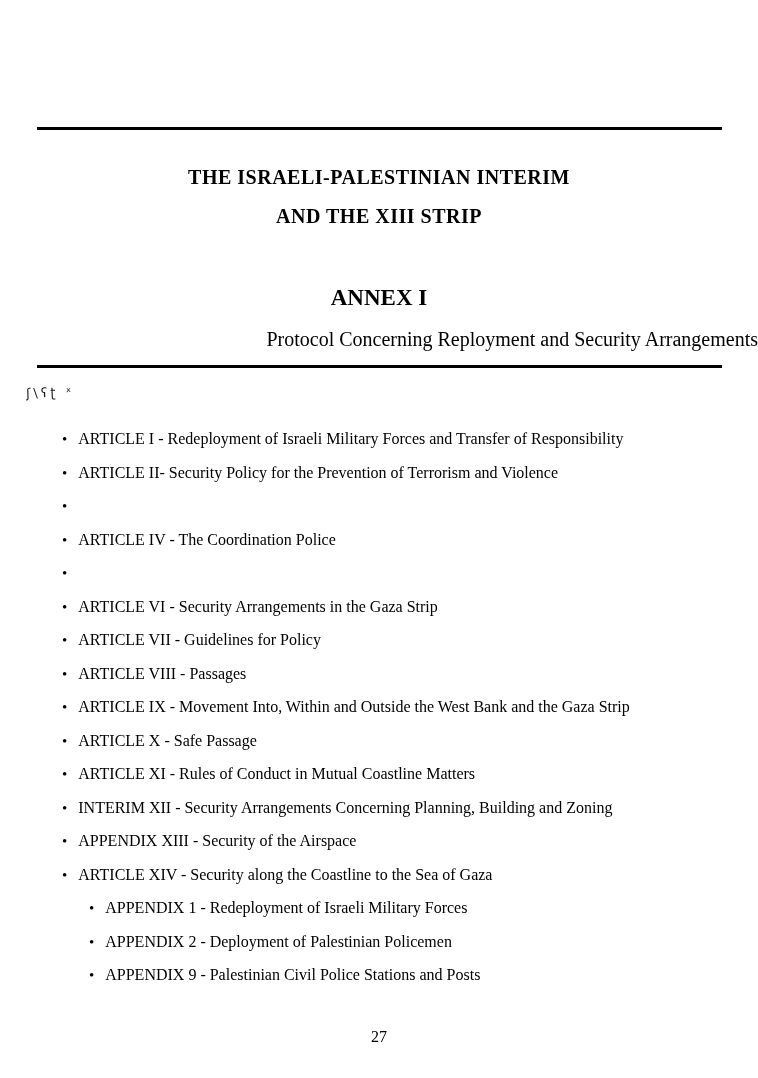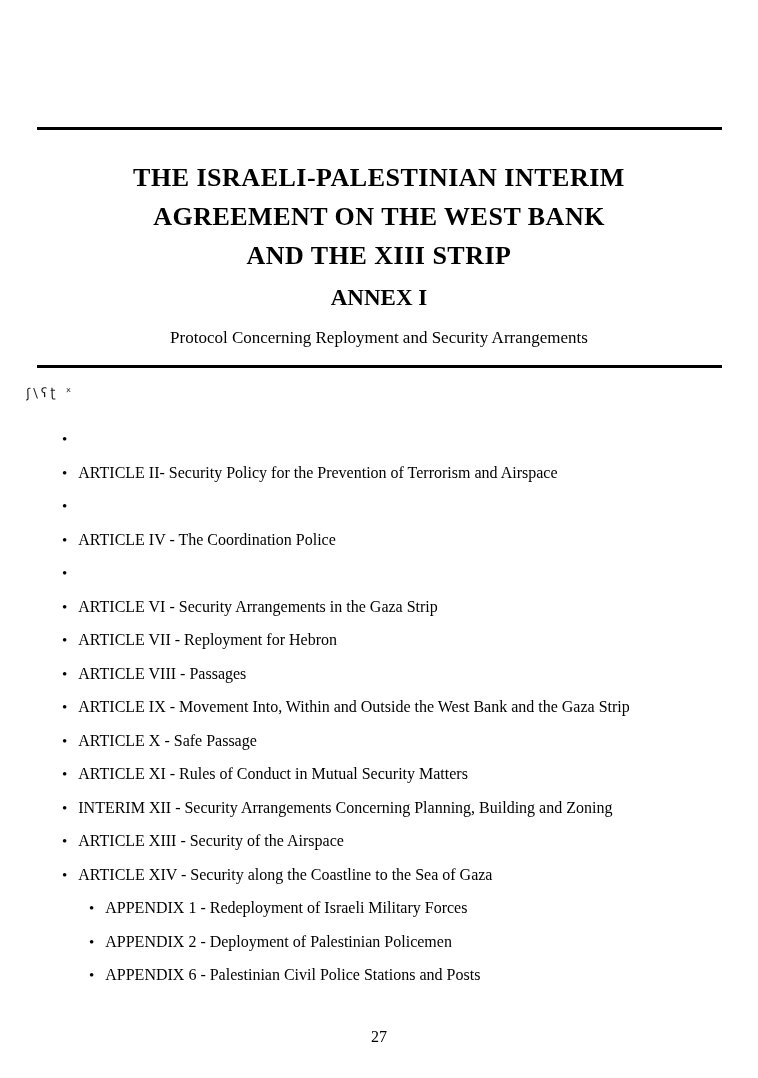--- a/index.html
+++ b/index.html
@@ -26,40 +26,40 @@
   .rule-mid { top: 365px; height: 3px; }
   .title-block {
     position: absolute;
     top: 158px;
     left: 0;
     width: 758px;
     text-align: center;
   }
   .title-line {
     font-weight: bold;
-    font-size: 26px;
+    font-size: 20px;
     line-height: 39px;
     letter-spacing: 0.5px;
   }
   .annex {
     position: absolute;
     top: 285px;
     left: 0;
     width: 758px;
     text-align: center;
     font-weight: bold;
     font-size: 23px;
   }
   .subtitle {
     position: absolute;
     top: 328px;
     left: 0;
     width: 758px;
-    text-align: center;
-    font-size: 17px;
+    text-align: right;
+    font-size: 20px;
   }
   .margin-mark {
     position: absolute;
     top: 385px;
     left: 26px;
     font-family: "DejaVu Sans", sans-serif;
     font-size: 13px;
     color: #1a1a1a;
     letter-spacing: 3px;
     transform: rotate(-2deg);
@@ -97,98 +97,98 @@
 </style>
 </head>
 <body>
 
 <div class="page">
 
   <div class="rule rule-top"></div>
 
   <div class="title-block">
     <div class="title-line">THE ISRAELI-PALESTINIAN INTERIM</div>
-    <div class="title-line">AGREEMENT ON THE WEST BANK</div>
     <div class="title-line">AND THE XIII STRIP</div>
   </div>
 
   <div class="annex">ANNEX I</div>
 
   <div class="subtitle">Protocol Concerning Reployment and Security Arrangements</div>
 
   <div class="rule rule-mid"></div>
 
   <div class="margin-mark">ʃ\ʕʈ ˣ</div>
 
   <div class="toc">
 
     <div class="toc-item">
       <span class="bullet">•</span>
+      <span>ARTICLE I - Redeployment of Israeli Military Forces and Transfer of Responsibility</span>
     </div>
     <div class="toc-item">
       <span class="bullet">•</span>
-      <span>ARTICLE II- Security Policy for the Prevention of Terrorism and Airspace</span>
+      <span>ARTICLE II- Security Policy for the Prevention of Terrorism and Violence</span>
     </div>
     <div class="toc-item">
       <span class="bullet">•</span>
     </div>
     <div class="toc-item">
       <span class="bullet">•</span>
       <span>ARTICLE IV - The Coordination Police</span>
     </div>
     <div class="toc-item">
       <span class="bullet">•</span>
     </div>
     <div class="toc-item">
       <span class="bullet">•</span>
       <span>ARTICLE VI - Security Arrangements in the Gaza Strip</span>
     </div>
     <div class="toc-item">
       <span class="bullet">•</span>
-      <span>ARTICLE VII - Reployment for Hebron</span>
+      <span>ARTICLE VII - Guidelines for Policy</span>
     </div>
     <div class="toc-item">
       <span class="bullet">•</span>
       <span>ARTICLE VIII - Passages</span>
     </div>
     <div class="toc-item">
       <span class="bullet">•</span>
       <span>ARTICLE IX - Movement Into, Within and Outside the West Bank and the Gaza Strip</span>
     </div>
     <div class="toc-item">
       <span class="bullet">•</span>
       <span>ARTICLE X - Safe Passage</span>
     </div>
     <div class="toc-item">
       <span class="bullet">•</span>
-      <span>ARTICLE XI - Rules of Conduct in Mutual Security Matters</span>
+      <span>ARTICLE XI - Rules of Conduct in Mutual Coastline Matters</span>
     </div>
     <div class="toc-item">
       <span class="bullet">•</span>
       <span>INTERIM XII - Security Arrangements Concerning Planning, Building and Zoning</span>
     </div>
     <div class="toc-item">
       <span class="bullet">•</span>
-      <span>ARTICLE XIII - Security of the Airspace</span>
+      <span>APPENDIX XIII - Security of the Airspace</span>
     </div>
     <div class="toc-item">
       <span class="bullet">•</span>
       <span>ARTICLE XIV - Security along the Coastline to the Sea of Gaza</span>
     </div>
 
     <div class="toc-item appendix">
       <span class="bullet">•</span>
       <span>APPENDIX 1 - Redeployment of Israeli Military Forces</span>
     </div>
     <div class="toc-item appendix">
       <span class="bullet">•</span>
       <span>APPENDIX 2 - Deployment of Palestinian Policemen</span>
     </div>
     <div class="toc-item appendix">
       <span class="bullet">•</span>
-      <span>APPENDIX 6 - Palestinian Civil Police Stations and Posts</span>
+      <span>APPENDIX 9 - Palestinian Civil Police Stations and Posts</span>
     </div>
 
   </div>
 
   <div class="page-number">27</div>
 
 </div>
 
 </body></html>

